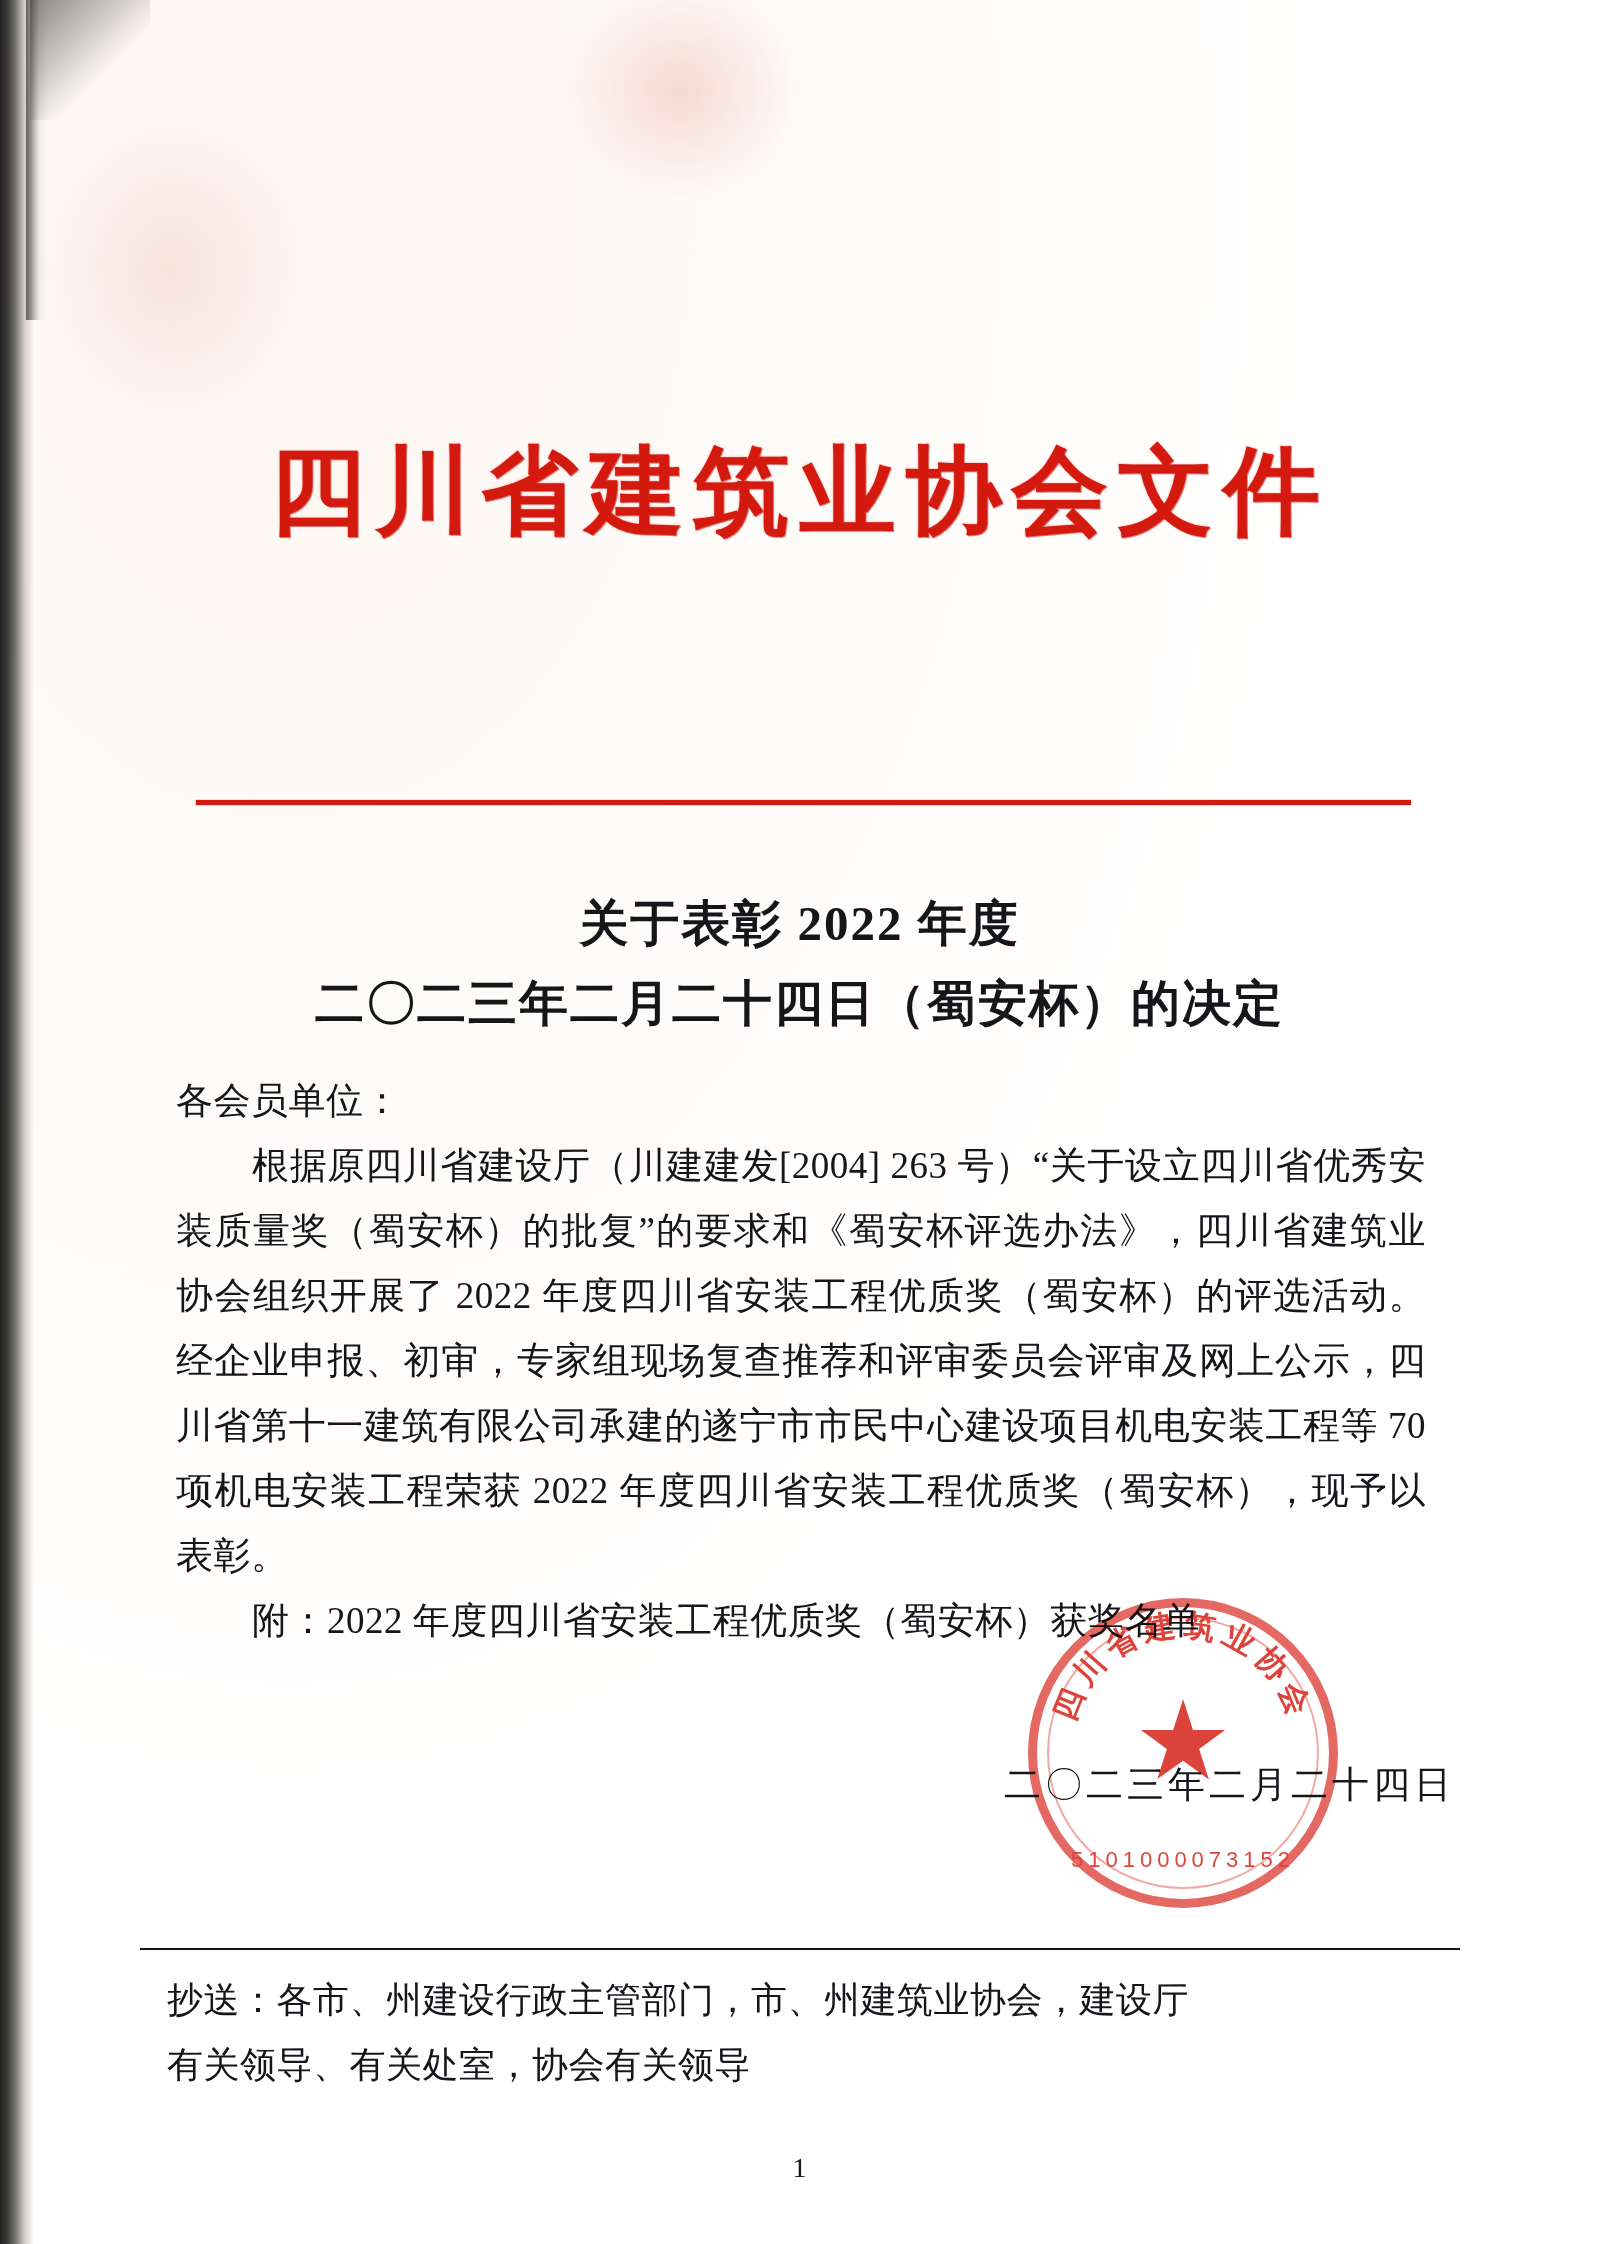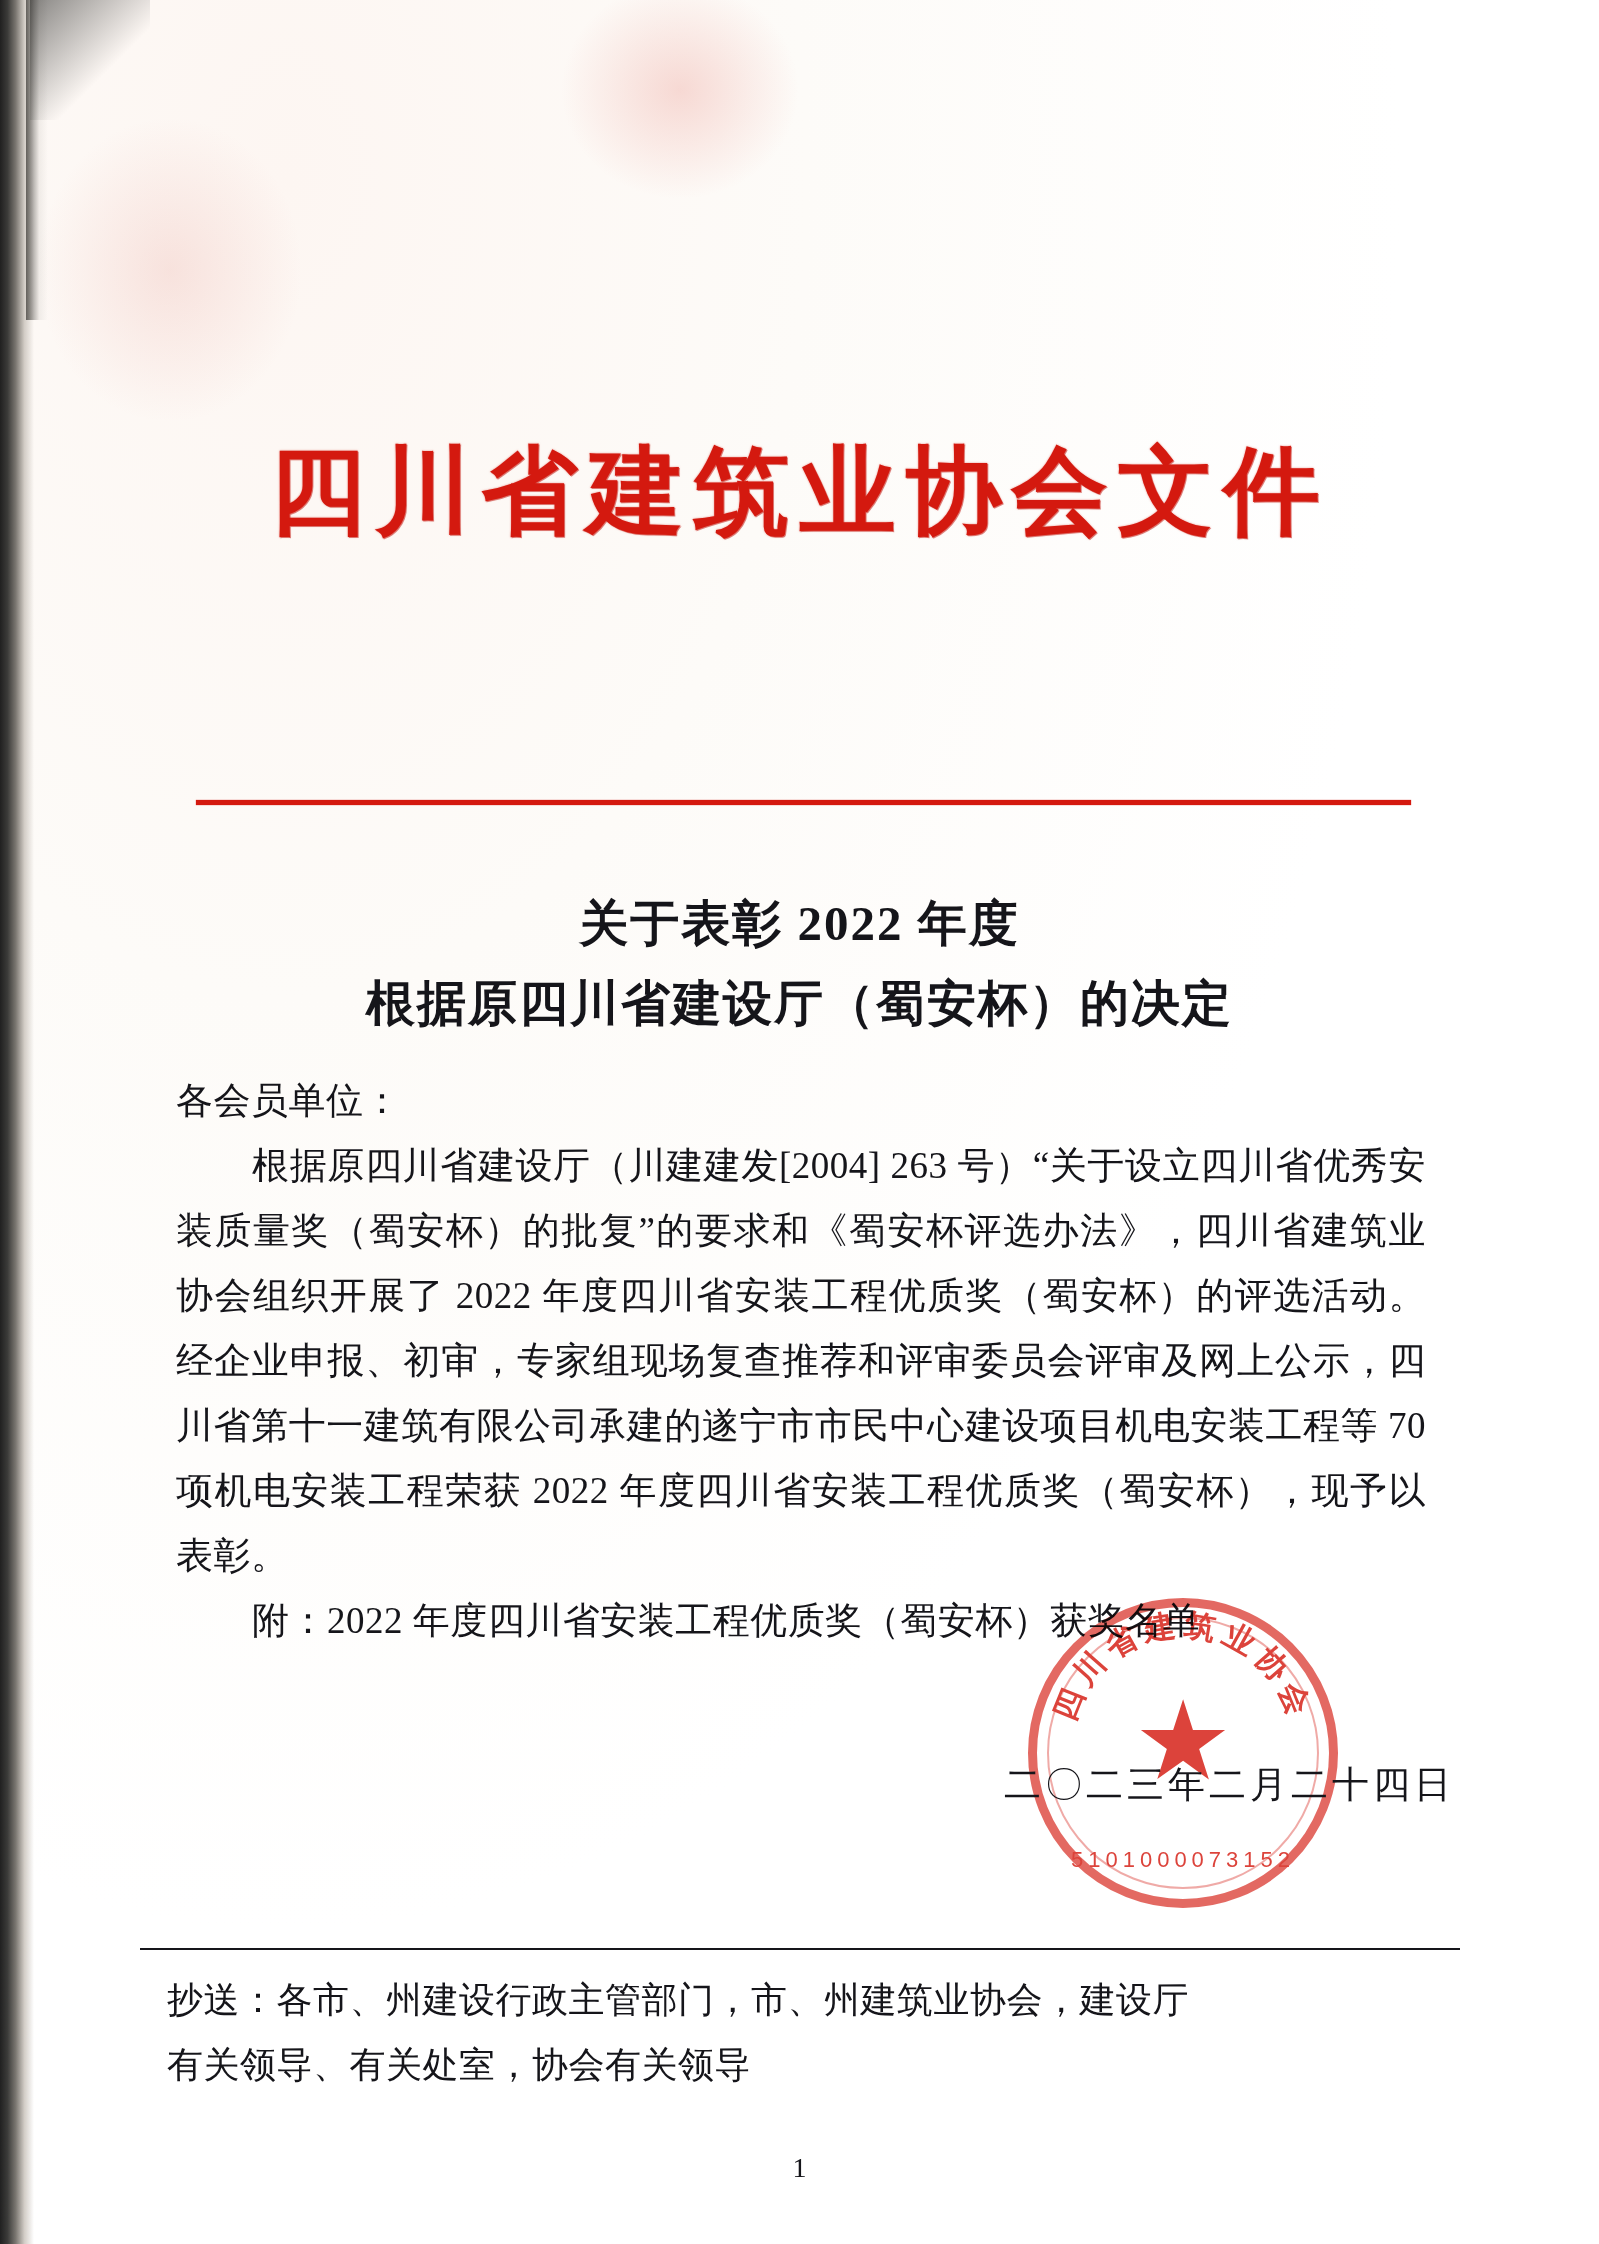--- a/index.html
+++ b/index.html
@@ -255,21 +255,21 @@
 
   <div class="content">
 
     <div class="masthead">四川省建筑业协会文件</div>
 
 
     <div class="red-rule"></div>
 
     <div class="title-block">
       <div>关于表彰 2022 年度</div>
-      <div>根据原四川省建设厅（蜀安杯）的决定</div>
+      <div>二〇二三年二月二十四日（蜀安杯）的决定</div>
     </div>
 
     <div class="body-block">
       <p>各会员单位：</p>
       <p class="indent2">根据原四川省建设厅（川建建发[2004] 263 号）“关于设立四川省优秀安装质量奖（蜀安杯）的批复”的要求和《蜀安杯评选办法》，四川省建筑业协会组织开展了 2022 年度四川省安装工程优质奖（蜀安杯）的评选活动。经企业申报、初审，专家组现场复查推荐和评审委员会评审及网上公示，四川省第十一建筑有限公司承建的遂宁市市民中心建设项目机电安装工程等 70 项机电安装工程荣获 2022 年度四川省安装工程优质奖（蜀安杯），现予以表彰。</p>
       <p class="indent2">附：2022 年度四川省安装工程优质奖（蜀安杯）获奖名单</p>
     </div>
 
     <div class="seal">
       <div class="seal-inner"></div>

